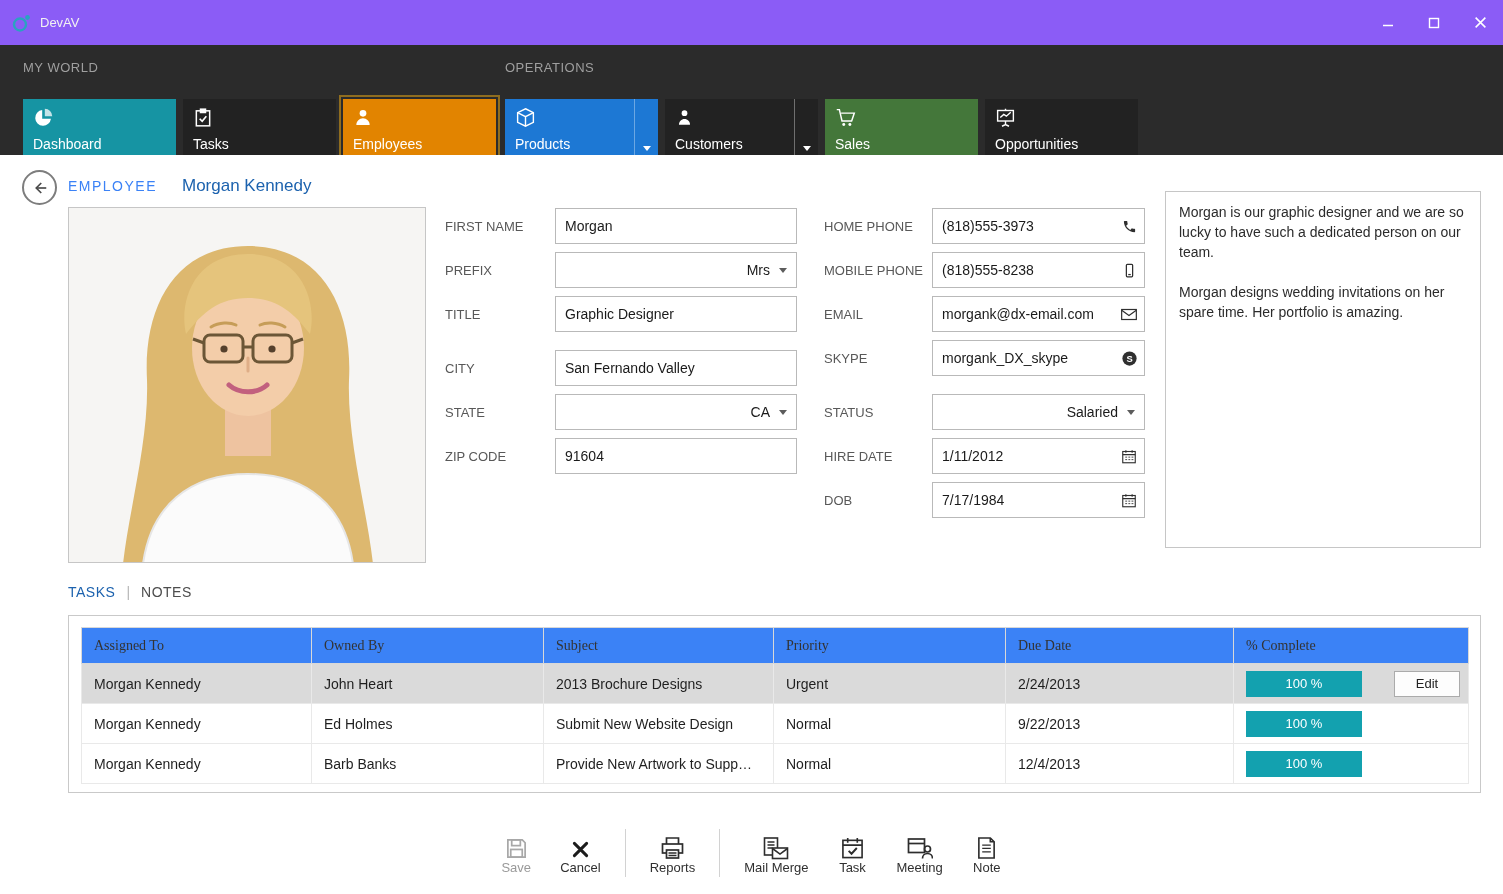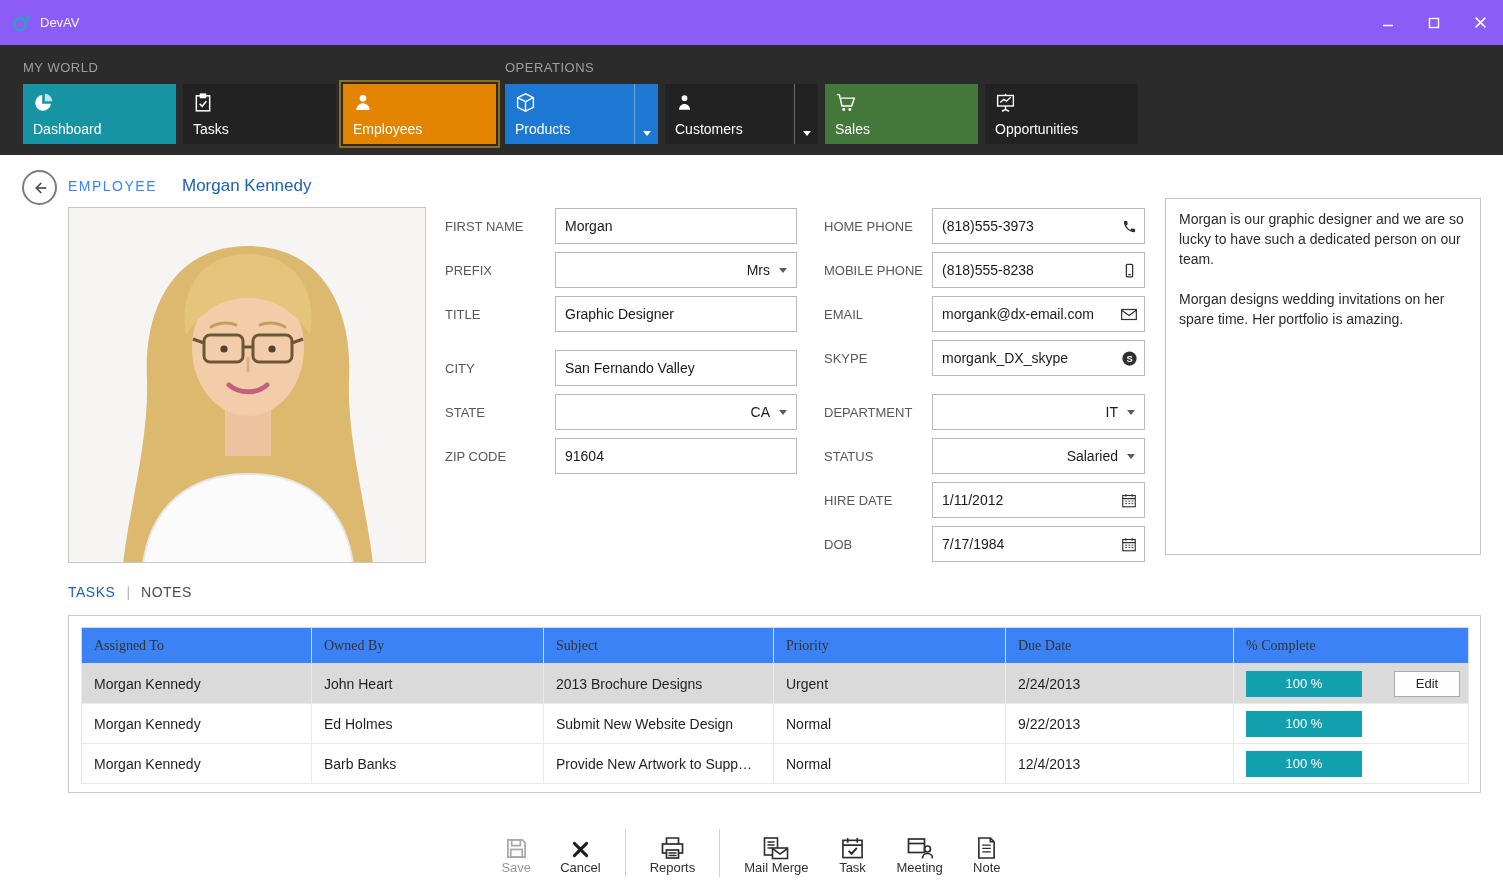--- a/index.html
+++ b/index.html
@@ -10,21 +10,21 @@
   
   .titlebar { position: absolute; top: 0; left: 0; right: 0; height: 45px; background: #8b5cf6; display: flex; align-items: center; }
   .titlebar .logo { margin-left: 12px; display: flex; align-items: center; }
   .titlebar .title { margin-left: 8px; font-size: 13px; color: #f2f2f2; }
   .win-controls { margin-left: auto; display: flex; height: 100%; }
   .win-btn { width: 46px; height: 100%; display: flex; align-items: center; justify-content: center; cursor: pointer; }
 
   
   .ribbon { position: absolute; top: 45px; left: 0; right: 0; height: 110px; background: #2b2b2b; }
   .ribbon-inner { display: flex; gap: 9px; padding: 15px 0 0 23px; }
-  .rgroup-label { color: #9f9f9f; font-size: 13px; margin-bottom: 9px; letter-spacing: .5px; }
+  .rgroup-label { color: #9f9f9f; font-size: 13px; margin-bottom: 24px; letter-spacing: .5px; }
   .rbtn-row { display: flex; gap: 7px; }
   .rbtn { width: 153px; height: 60px; display: flex; color: #fff; cursor: pointer; background: #222; }
   .rbtn .main { flex: 1; display: flex; flex-direction: column; justify-content: space-between; padding: 8px 10px 7px 10px; min-width: 0; }
   .rbtn .lbl { font-size: 14px; white-space: nowrap; }
   .rbtn .drop { width: 24px; border-left: 1px solid rgba(255,255,255,.35); display: flex; align-items: flex-end; justify-content: center; padding-bottom: 8px; }
   .rbtn.teal { background: #1694a3; }
   .rbtn.orange { background: #e28400; }
   .rbtn.blue { background: #1d78d4; }
   .rbtn.green { background: #44773a; }
   .rbtn.selected { outline: 2px solid #8f6d1f; outline-offset: 2px; }
@@ -48,21 +48,21 @@
   .fbox { position: relative; border: 1px solid #b9b9b9; height: 36px; background: #fff; display: flex; align-items: center; }
   .col1 .fbox { width: 242px; }
   .col2 .fbox { width: 213px; }
   .fbox input { border: none; outline: none; flex: 1; height: 100%; padding: 0 9px; font-size: 14px; color: #1a1a1a; font-family: inherit; background: transparent; min-width: 0; }
   .fbox .tail { width: 30px; height: 100%; display: flex; align-items: center; justify-content: center; cursor: pointer; flex-shrink: 0; }
   .fbox.select { justify-content: flex-end; padding-right: 9px; cursor: pointer; }
   .fbox.select .sval { font-size: 14px; color: #1a1a1a; margin-right: 9px; }
   .caret { width: 0; height: 0; border-left: 4px solid transparent; border-right: 4px solid transparent; border-top: 5px solid #5c5c5c; }
   .fgap { height: 10px; }
 
-  .notes-panel { position: absolute; left: 1165px; top: 43px; width: 316px; height: 357px; border: 1px solid #c6c6c6; padding: 10px 13px; font-size: 14px; color: #2b2b2b; line-height: 1.43; cursor: text; }
+  .notes-panel { position: absolute; left: 1165px; top: 36px; width: 316px; height: 357px; border: 1px solid #c6c6c6; padding: 10px 13px; font-size: 14px; color: #2b2b2b; line-height: 1.43; cursor: text; }
   .notes-panel p + p { margin-top: 20px; }
 
   
   .tabs { position: absolute; left: 68px; top: 429px; display: flex; gap: 11px; font-size: 14px; align-items: center; }
   .tab { cursor: pointer; letter-spacing: .5px; }
   .tab.active { color: #1c62ae; }
   .tab.inactive { color: #4d4d4d; }
   .tab-sep { color: #b5b5b5; }
 
   
@@ -323,27 +323,20 @@
           <input value="morgank_DX_skype" style="">
           <span class="tail">
               <svg width="15" height="15" viewBox="0 0 16 16">
                 <circle cx="8" cy="8" r="7.6" fill="#2f2f2f"></circle>
                 <text x="8" y="11.6" font-size="10" fill="#fff" text-anchor="middle" font-weight="bold">S</text>
               </svg>
             </span>
         </div>
       </div>
       <div class="fgap"></div>
-      <div class="frow">
-        <div class="flabel">DEPARTMENT</div>
-        <div class="fbox select">
-          <span class="sval">IT</span>
-          <span class="caret"></span>
-        </div>
-      </div>
       <div class="frow">
         <div class="flabel">STATUS</div>
         <div class="fbox select">
           <span class="sval">Salaried</span>
           <span class="caret"></span>
         </div>
       </div>
       <div class="frow">
         <div class="flabel">HIRE DATE</div>
         <div class="fbox">

